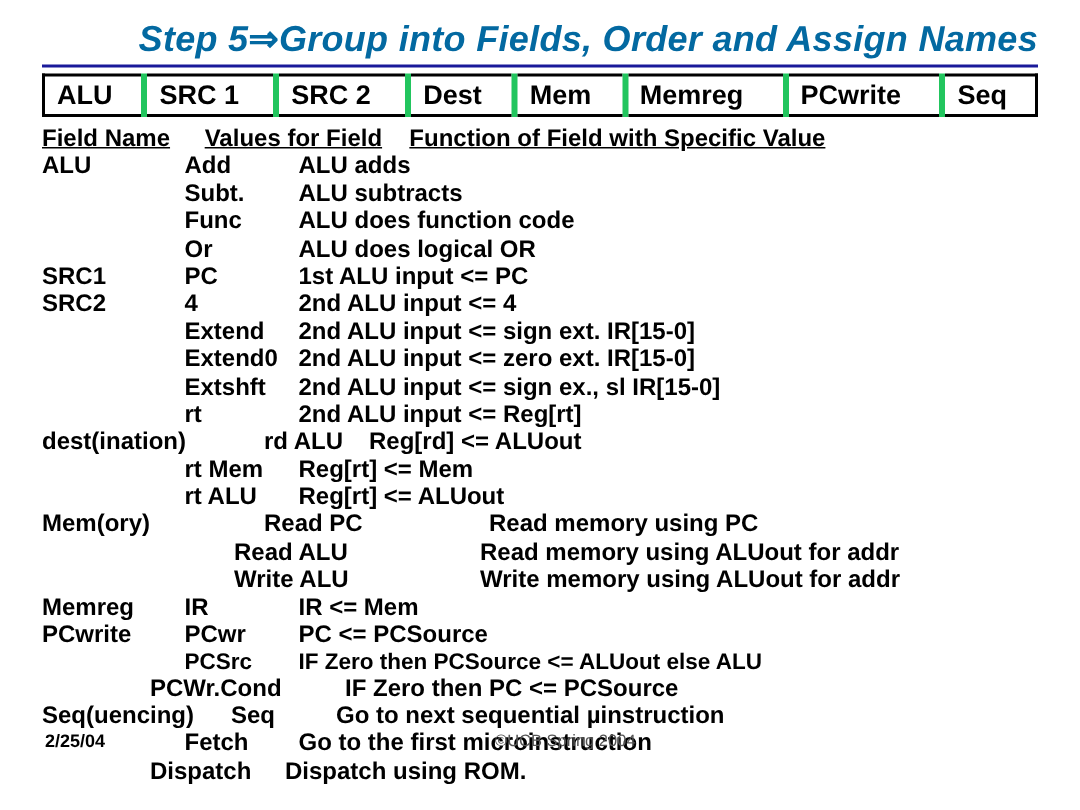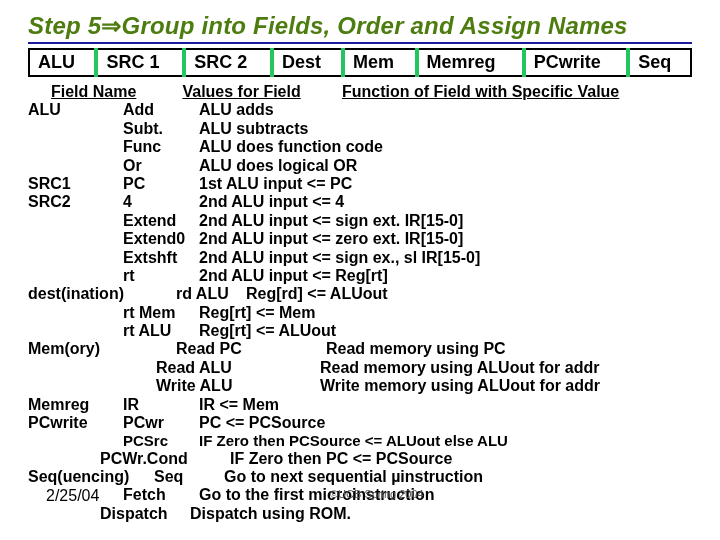--- a/index.html
+++ b/index.html
@@ -8,26 +8,27 @@
     width: 720px;
     height: 540px;
     font-family: Arial, Helvetica, sans-serif;
     background: #fff;
     overflow: hidden;
   }
   .slide {
     padding: 12px 28px 0 28px;
   }
   .title {
-    color: #4d7c0f;
+    color: #0369a1;
     font-size: 24px;
     font-weight: bold;
     margin: 0 0 2px 0;
     font-style: italic;
     letter-spacing: 0.2px;
+    text-align: right;
   }
   .title .arrow {
     font-style: normal;
   }
   .hr {
     border-top: 2px solid #1a1a9a;
     margin: 0 0 4px 0;
   }
   .header-table {
     border: 2px solid #000;
@@ -45,32 +46,32 @@
     font-family: Arial, sans-serif;
   }
   .header-table td:first-child { border-left: none; }
   .header-table td:last-child { border-right: none; }
   .body {
     font-family: Arial, sans-serif;
     font-size: 16px;
     font-weight: bold;
     line-height: 1.15;
   }
-  .u { text-decoration: underline; margin-left: 23px; }
+  .u { text-decoration: underline; }
   .row { white-space: nowrap; }
   .row .c1 { display:inline-block; width: 72px; vertical-align: top; }
   .row .c2 { display:inline-block; width: 76px; vertical-align: top; margin-left: 23px; }
   .row .c3 { display:inline-block; width: 480px; vertical-align: top; }
   .mem-row .mlab { display:inline-block; width: 164px; vertical-align: top; margin-left: 32px;}
   .date {
     position: absolute;
-    left: 46px;
+    left: 30px;
     top: 487px;
-    font-size: 16px;
-    font-weight: normal;
+    font-size: 12px;
+    font-weight: bold;
   }
   .copy {
     position: absolute;
     left: 330px;
     top: 488px;
     font-size: 11px;
     font-weight: normal;
     color: #555;
   }
   .small15 { font-size: 15px; text-decoration: underline; }

